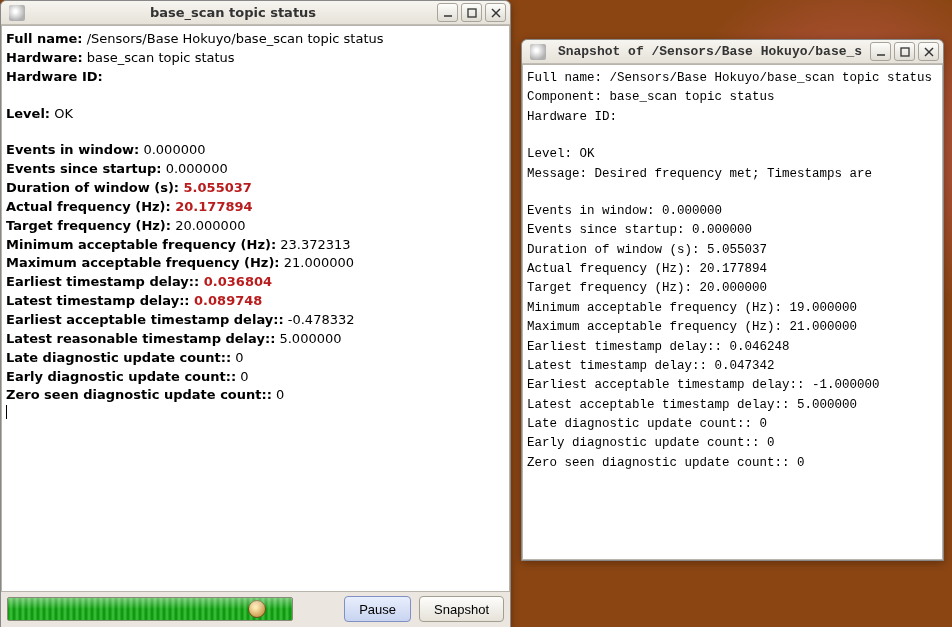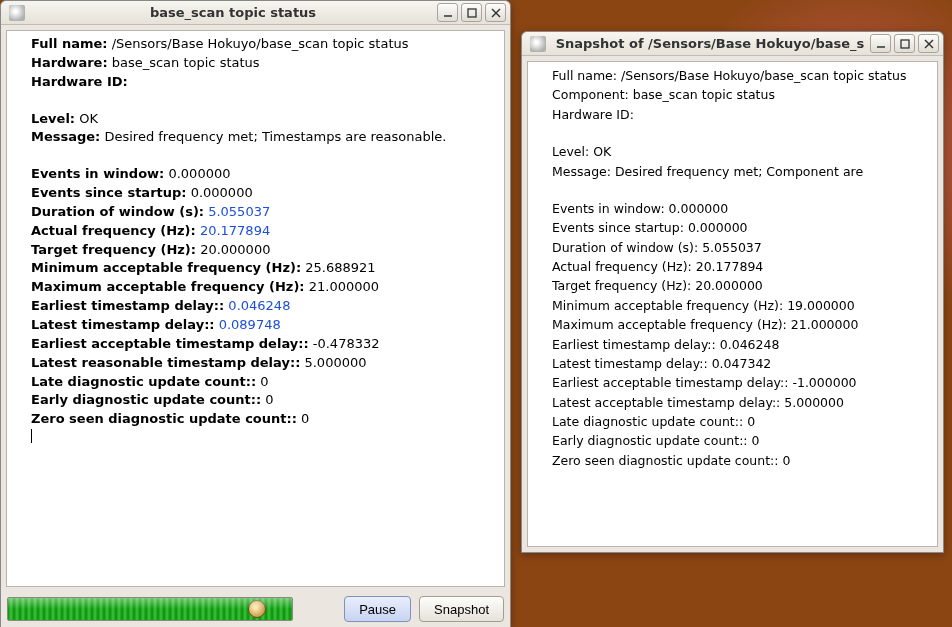--- a/index.html
+++ b/index.html
@@ -65,32 +65,31 @@
   display: flex;
   align-items: center;
   justify-content: center;
   font-size: 11px;
   line-height: 1;
   cursor: pointer;
 }
 .win-btn svg { width: 10px; height: 10px; }
 .content-area {
   flex: 1;
-  margin: 5px;
   background: #fff;
   border: 1px solid #b8b4ab;
   overflow: hidden;
-  padding: 4px 24px;
+  padding: 4px 4px;
   font-size: 13px;
   line-height: 1.45;
 }
 .row { white-space: nowrap; }
 .label { font-weight: bold; }
 .value { font-weight: normal; }
-.highlight { color: #1d4ed8; font-weight: normal; }
+.highlight { color: #b91c1c; font-weight: bold; }
 .cursor-line {
   border-left: 1px solid #000;
   height: 14px;
   display: inline-block;
 }
 .bottom-bar {
   display: flex;
   align-items: center;
   padding: 4px 6px 6px 6px;
   gap: 8px;
@@ -130,21 +129,21 @@
   border-radius: 4px;
   font-size: 13px;
   cursor: pointer;
 }
 .btn.primary {
   background: linear-gradient(to bottom, #e8eefc, #c8d4f0);
   border-color: #8090c0;
   margin-left: 43px;
 }
 #win1 { left: 0; top: 0; width: 509px; height: 627px; }
-#win2 { left: 521px; top: 31px; width: 421px; height: 520px; }
+#win2 { left: 521px; top: 39px; width: 421px; height: 520px; font-family: Liberation Mono, monospace; }
 #win2 .content-area { font-size: 12.5px; font-weight: normal; line-height: 1.55; }
 .spacer { height: 18px; }
 </style>
 </head>
 <body>
 
 <div class="window" id="win1">
   <div class="titlebar">
     <div class="titlebar-icon"></div>
     <div class="title-text">base_scan topic status</div>
@@ -166,30 +165,29 @@
           </svg>
         </div>
     </div>
   </div>
   <div class="content-area">
     <div class="row"><span class="label">Full name:</span><span class="value"> /Sensors/Base Hokuyo/base_scan topic status</span></div>
     <div class="row"><span class="label">Hardware:</span><span class="value"> base_scan topic status</span></div>
     <div class="row"><span class="label">Hardware ID:</span><span class="value"></span></div>
     <div class="spacer"></div>
     <div class="row"><span class="label">Level:</span><span class="value"> OK</span></div>
-    <div class="row"><span class="label">Message:</span><span class="value"> Desired frequency met; Timestamps are reasonable.</span></div>
     <div class="spacer"></div>
     <div class="row"><span class="label">Events in window:</span><span class="value"> 0.000000</span></div>
     <div class="row"><span class="label">Events since startup:</span><span class="value"> 0.000000</span></div>
     <div class="row"><span class="label">Duration of window (s):</span><span class="highlight"> 5.055037</span></div>
     <div class="row"><span class="label">Actual frequency (Hz):</span><span class="highlight"> 20.177894</span></div>
     <div class="row"><span class="label">Target frequency (Hz):</span><span class="value"> 20.000000</span></div>
-    <div class="row"><span class="label">Minimum acceptable frequency (Hz):</span><span class="value"> 25.688921</span></div>
+    <div class="row"><span class="label">Minimum acceptable frequency (Hz):</span><span class="value"> 23.372313</span></div>
     <div class="row"><span class="label">Maximum acceptable frequency (Hz):</span><span class="value"> 21.000000</span></div>
-    <div class="row"><span class="label">Earliest timestamp delay::</span><span class="highlight"> 0.046248</span></div>
+    <div class="row"><span class="label">Earliest timestamp delay::</span><span class="highlight"> 0.036804</span></div>
     <div class="row"><span class="label">Latest timestamp delay::</span><span class="highlight"> 0.089748</span></div>
     <div class="row"><span class="label">Earliest acceptable timestamp delay::</span><span class="value"> -0.478332</span></div>
     <div class="row"><span class="label">Latest reasonable timestamp delay::</span><span class="value"> 5.000000</span></div>
     <div class="row"><span class="label">Late diagnostic update count::</span><span class="value"> 0</span></div>
     <div class="row"><span class="label">Early diagnostic update count::</span><span class="value"> 0</span></div>
     <div class="row"><span class="label">Zero seen diagnostic update count::</span><span class="value"> 0</span></div>
     <div class="row"><span class="cursor-line"></span></div>
   </div>
   <div class="bottom-bar">
     <div class="progress">
@@ -222,21 +220,21 @@
           </svg>
         </div>
     </div>
   </div>
   <div class="content-area">
     <div class="row">Full name: /Sensors/Base Hokuyo/base_scan topic status</div>
     <div class="row">Component: base_scan topic status</div>
     <div class="row">Hardware ID:</div>
     <div class="spacer"></div>
     <div class="row">Level: OK</div>
-    <div class="row">Message: Desired frequency met; Component are</div>
+    <div class="row">Message: Desired frequency met; Timestamps are</div>
     <div class="spacer"></div>
     <div class="row">Events in window: 0.000000</div>
     <div class="row">Events since startup: 0.000000</div>
     <div class="row">Duration of window (s): 5.055037</div>
     <div class="row">Actual frequency (Hz): 20.177894</div>
     <div class="row">Target frequency (Hz): 20.000000</div>
     <div class="row">Minimum acceptable frequency (Hz): 19.000000</div>
     <div class="row">Maximum acceptable frequency (Hz): 21.000000</div>
     <div class="row">Earliest timestamp delay:: 0.046248</div>
     <div class="row">Latest timestamp delay:: 0.047342</div>

